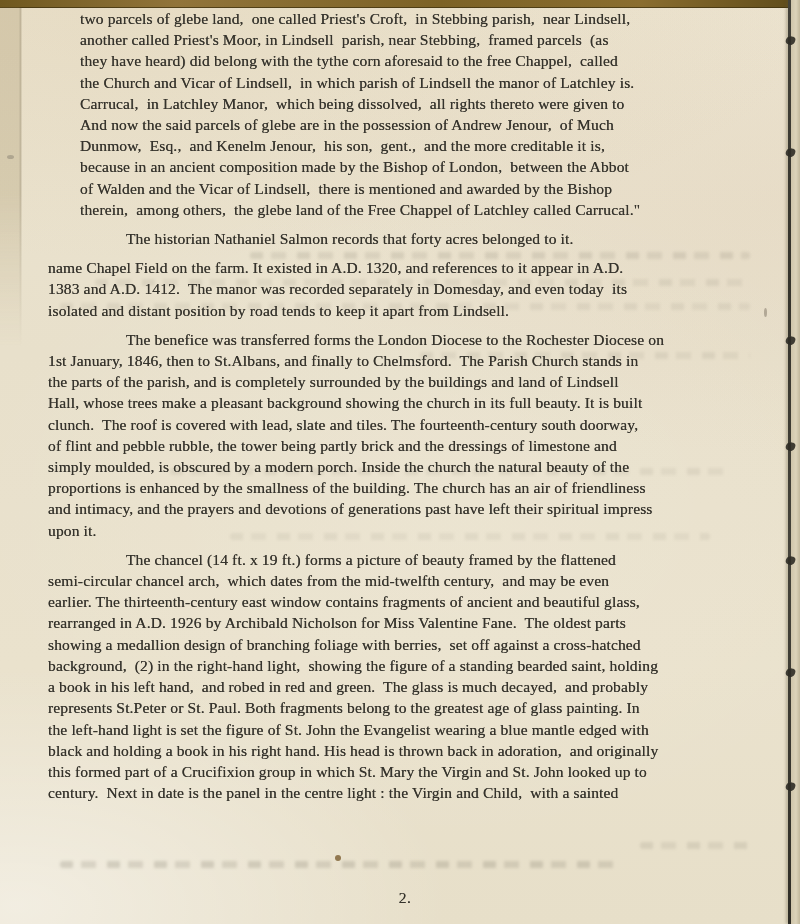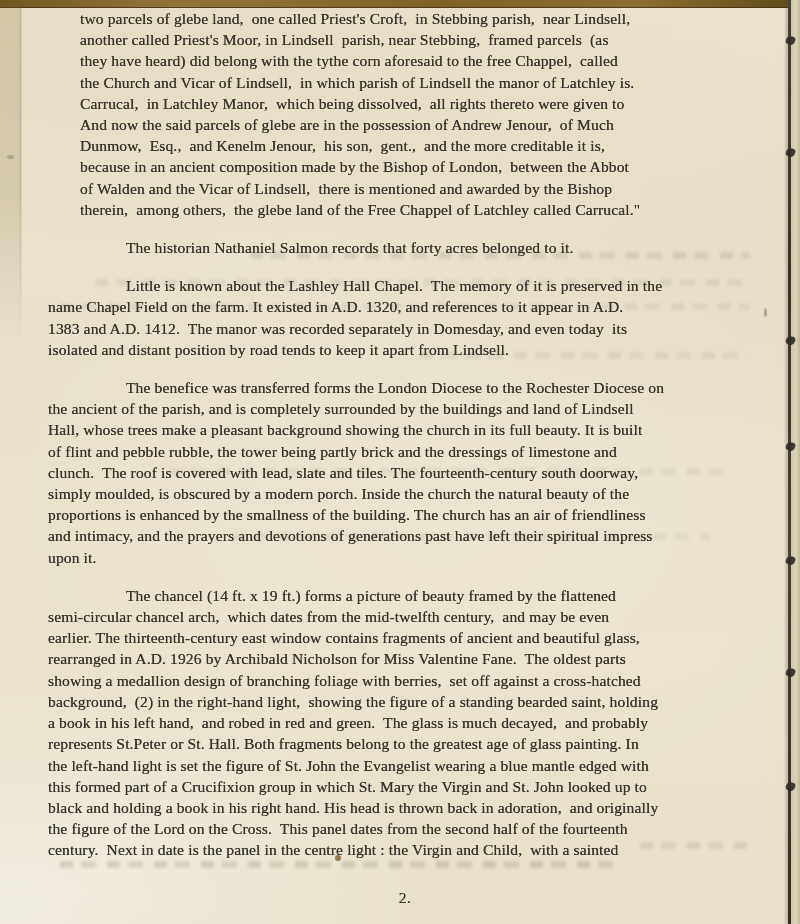--- a/index.html
+++ b/index.html
@@ -49,21 +49,21 @@
     box-shadow:2px 2px 0 -3px #2f2d26, -2px -3px 0 -3.5px #55523f;
     opacity:.9;
   }
   .text-block{
     position:absolute;left:48px;top:8px;width:714px;
     color:var(--ink);
     font-size:15.5px;line-height:21.2px;letter-spacing:.15px;
     text-shadow:0 0 .6px rgba(53,51,44,.75), .3px .3px 0 rgba(53,51,44,.18);
   }
   .para{margin:0;}
-  .para + .para{margin-top:17px;}
+  .para + .para{margin-top:8px;}
   .para.quote{margin-left:32px;}
   .line{white-space:pre;}
   .line.first-indent{padding-left:78px;}
   .page-number{
     position:absolute;left:48px;top:889px;width:714px;text-align:center;
     color:var(--ink);font-size:15.5px;letter-spacing:.5px;
     text-shadow:0 0 .6px rgba(53,51,44,.75);
   }
   .smudge{
     position:absolute;height:7px;border-radius:3px;
@@ -102,49 +102,48 @@
         <div class="line">And now the said parcels of glebe are in the possession of Andrew Jenour,  of Much</div>
         <div class="line">Dunmow,  Esq.,  and Kenelm Jenour,  his son,  gent.,  and the more creditable it is,</div>
         <div class="line">because in an ancient composition made by the Bishop of London,  between the Abbot</div>
         <div class="line">of Walden and the Vicar of Lindsell,  there is mentioned and awarded by the Bishop</div>
         <div class="line">therein,  among others,  the glebe land of the Free Chappel of Latchley called Carrucal."</div>
       </div>
       <div class="para">
         <div class="line first-indent">The historian Nathaniel Salmon records that forty acres belonged to it.</div>
       </div>
       <div class="para">
-        <div class="line first-indent">Little is known about the Lashley Hall Chapel.  The memory of it is preserved in the</div>
         <div class="line">name Chapel Field on the farm. It existed in A.D. 1320, and references to it appear in A.D.</div>
         <div class="line">1383 and A.D. 1412.  The manor was recorded separately in Domesday, and even today  its</div>
         <div class="line">isolated and distant position by road tends to keep it apart from Lindsell.</div>
       </div>
       <div class="para">
         <div class="line first-indent">The benefice was transferred forms the London Diocese to the Rochester Diocese on</div>
-        <div class="line">the ancient of the parish, and is completely surrounded by the buildings and land of Lindsell</div>
+        <div class="line">1st January, 1846, then to St.Albans, and finally to Chelmsford.  The Parish Church stands in</div>
+        <div class="line">the parts of the parish, and is completely surrounded by the buildings and land of Lindsell</div>
         <div class="line">Hall, whose trees make a pleasant background showing the church in its full beauty. It is built</div>
+        <div class="line">clunch.  The roof is covered with lead, slate and tiles. The fourteenth-century south doorway,</div>
         <div class="line">of flint and pebble rubble, the tower being partly brick and the dressings of limestone and</div>
-        <div class="line">clunch.  The roof is covered with lead, slate and tiles. The fourteenth-century south doorway,</div>
         <div class="line">simply moulded, is obscured by a modern porch. Inside the church the natural beauty of the</div>
         <div class="line">proportions is enhanced by the smallness of the building. The church has an air of friendliness</div>
         <div class="line">and intimacy, and the prayers and devotions of generations past have left their spiritual impress</div>
         <div class="line">upon it.</div>
       </div>
       <div class="para">
         <div class="line first-indent">The chancel (14 ft. x 19 ft.) forms a picture of beauty framed by the flattened</div>
         <div class="line">semi-circular chancel arch,  which dates from the mid-twelfth century,  and may be even</div>
         <div class="line">earlier. The thirteenth-century east window contains fragments of ancient and beautiful glass,</div>
         <div class="line">rearranged in A.D. 1926 by Archibald Nicholson for Miss Valentine Fane.  The oldest parts</div>
         <div class="line">showing a medallion design of branching foliage with berries,  set off against a cross-hatched</div>
         <div class="line">background,  (2) in the right-hand light,  showing the figure of a standing bearded saint, holding</div>
         <div class="line">a book in his left hand,  and robed in red and green.  The glass is much decayed,  and probably</div>
-        <div class="line">represents St.Peter or St. Hall. Both fragments belong to the greatest age of glass painting. In</div>
+        <div class="line">represents St.Peter or St. Paul. Both fragments belong to the greatest age of glass painting. In</div>
         <div class="line">the left-hand light is set the figure of St. John the Evangelist wearing a blue mantle edged with</div>
+        <div class="line">black and holding a book in his right hand. His head is thrown back in adoration,  and originally</div>
         <div class="line">this formed part of a Crucifixion group in which St. Mary the Virgin and St. John looked up to</div>
-        <div class="line">black and holding a book in his right hand. His head is thrown back in adoration,  and originally</div>
-        <div class="line">the figure of the Lord on the Cross.  This panel dates from the second half of the fourteenth</div>
         <div class="line">century.  Next in date is the panel in the centre light : the Virgin and Child,  with a sainted</div>
       </div>
     </div>
 
   <div class="page-number">2.</div>
 
   <div class="binding"></div>
   <div class="edge-strip"></div>
   <div class="stitch" style="top:36px;"></div>
   <div class="stitch" style="top:148px;"></div>

